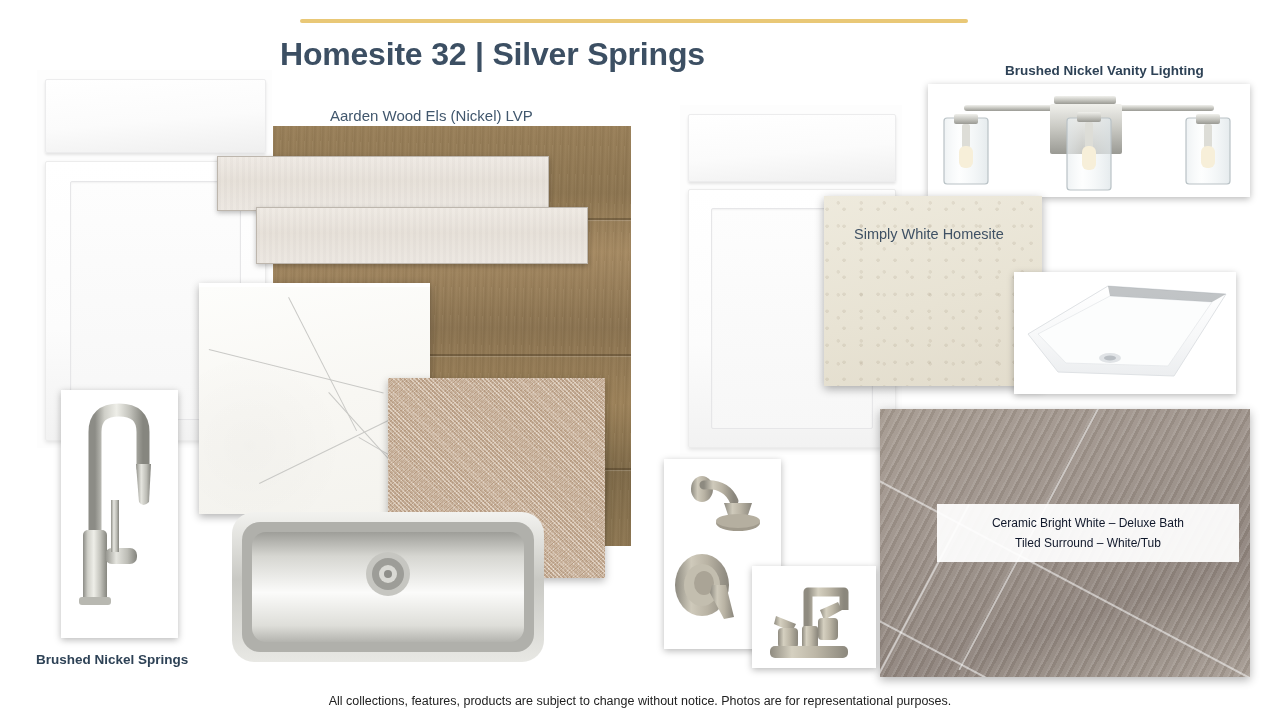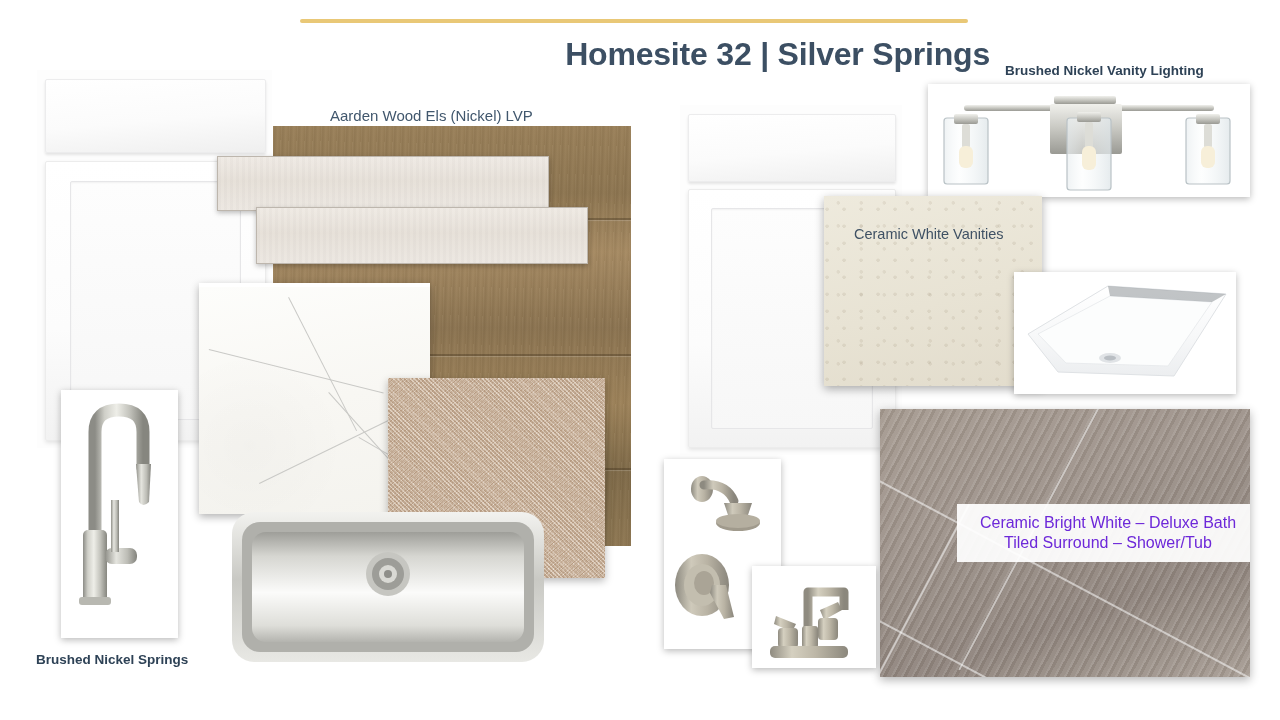--- a/index.html
+++ b/index.html
@@ -30,21 +30,21 @@
     width: 668px;
     height: 4px;
     background: #e9c877;
     border-radius: 2px;
   }
   .title {
     position: absolute;
     left: 280px;
     top: 36px;
     width: 710px;
-    text-align: right;
+    text-align: left;
     font-size: 32px;
     font-weight: bold;
     color: #3c4f63;
     letter-spacing: -0.2px;
     white-space: nowrap;
   }
 
   
   .card {
     position: absolute;
@@ -175,21 +175,21 @@
     box-shadow: 0 3px 9px rgba(0,0,0,0.30);
   }
   .grout {
     position:absolute; background: rgba(250,250,250,0.55);
     transform-origin:0 0;
   }
   .tile-caption {
     position:absolute; left:57px; top:95px; width:302px; height:58px;
     background: rgba(255,255,255,0.93);
     display:flex; align-items:center; justify-content:center; text-align:center;
-    color:#6d28d9; font-size:16px; line-height:20px;margin-left:20px;
+    color:#0f172a; font-size:12px; line-height:20px;
   }
 </style>
 </head>
 <body>
 
 <div class="board">
 
   <div class="accent-bar"></div>
   <div class="title">Homesite 32 | Silver Springs</div>
 
@@ -314,21 +314,21 @@
         <rect x="268" y="30" width="24" height="10" rx="2" fill="url(#bar)"></rect>
         <rect x="276" y="40" width="8" height="24" rx="2" fill="#ddddd7"></rect>
         <rect x="273" y="62" width="14" height="22" rx="6" fill="#f7efd9"></rect>
       </g>
     </svg>
   </div>
 
   <div class="label label-bold" style="left:1005px; top:63px;">Brushed Nickel Vanity Lighting</div>
 
   <div class="plain vanity-top" style="left:824px; top:196px; width:218px; height:190px;"></div>
-  <div class="label" style="left:854px; top:226px; font-size:14.5px; color:#3f5164;">Ceramic White Vanities</div>
+  <div class="label" style="left:854px; top:226px; font-size:14.5px; color:#3f5164;">Simply White Homesite</div>
 
   <div class="card" style="left:1014px; top:272px; width:222px; height:122px;">
     <svg viewBox="0 0 222 122" width="222" height="122">
       <defs>
         <linearGradient id="bowl" x1="0" y1="0" x2="0" y2="1">
           <stop offset="0%" stop-color="#ffffff"></stop>
           <stop offset="55%" stop-color="#f7f8f9"></stop>
           <stop offset="100%" stop-color="#eceef0"></stop>
         </linearGradient>
       </defs>
@@ -341,21 +341,21 @@
   </div>
 
   <div class="plain bathtile" style="left:880px; top:409px; width:370px; height:268px;">
     <div class="grout" style="left:-40px; top:50px;  width:470px; height:2px; transform:rotate(28deg);"></div>
     <div class="grout" style="left:-40px; top:190px; width:470px; height:2px; transform:rotate(28deg);"></div>
     <div class="grout" style="left:235px; top:-30px; width:330px; height:2px; transform:rotate(118deg);"></div>
     <div class="grout" style="left:90px;  top:96px;  width:240px; height:2px; transform:rotate(118deg);"></div>
     <div class="tile-caption">
       <span>
         <span>Ceramic Bright White – Deluxe Bath</span><br>
-        <span>Tiled Surround – Shower/Tub</span>
+        <span>Tiled Surround – White/Tub</span>
       </span>
     </div>
   </div>
 
   <div class="card" style="left:664px; top:459px; width:117px; height:190px;">
     <svg viewBox="0 0 117 190" width="117" height="190">
       <defs>
         <linearGradient id="nk3" x1="0" y1="0" x2="1" y2="0">
           <stop offset="0%" stop-color="#8d8a80"></stop>
           <stop offset="30%" stop-color="#cfcabb"></stop>
@@ -388,14 +388,15 @@
       <path d="M56 70 L56 26 L92 26 L92 44" fill="none" stroke="url(#nk4)" stroke-width="9" stroke-linejoin="round"></path>
       <rect x="50" y="60" width="16" height="22" rx="3" fill="url(#nk4)"></rect>
       <path d="M24 50 L44 58 L40 66 L22 58 Z" fill="url(#nk4)"></path>
       <rect x="26" y="62" width="20" height="20" rx="4" fill="url(#nk4)"></rect>
       <path d="M68 44 L86 36 L90 44 L72 54 Z" fill="url(#nk4)"></path>
       <rect x="66" y="52" width="20" height="22" rx="4" fill="url(#nk4)"></rect>
       <rect x="18" y="80" width="78" height="12" rx="5" fill="url(#nk4)"></rect>
     </svg>
   </div>
 
+  <div class="footer-note">All collections, features, products are subject to change without notice.  Photos are for representational purposes.</div>
 
 </div>
 
 </body></html>

